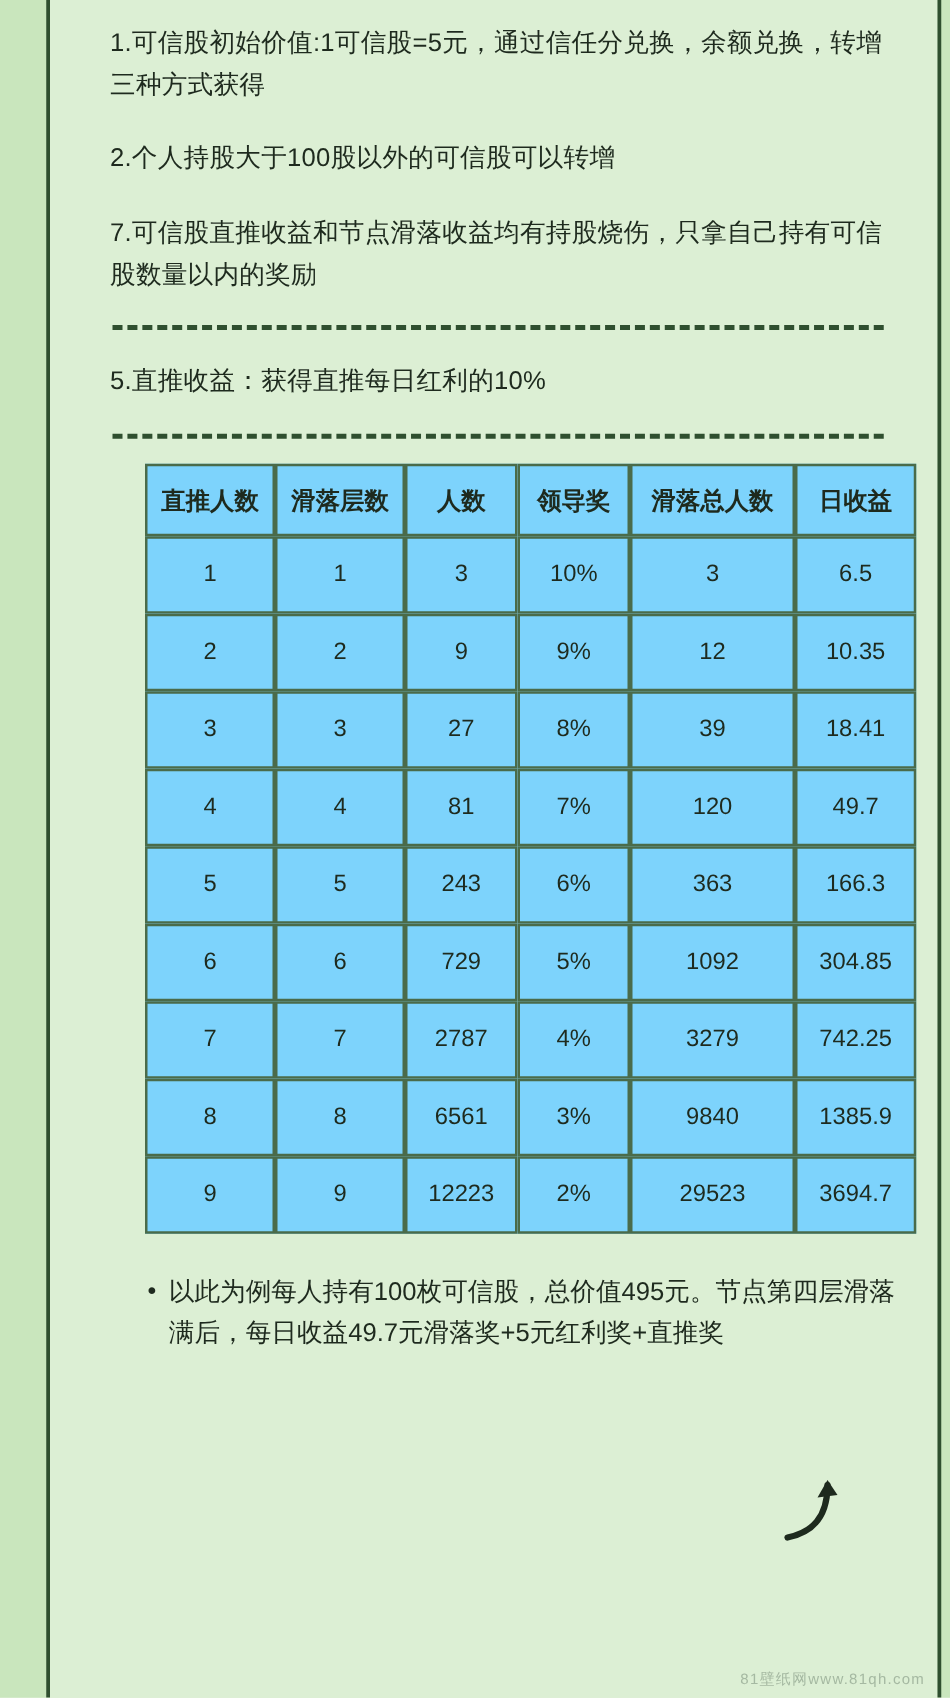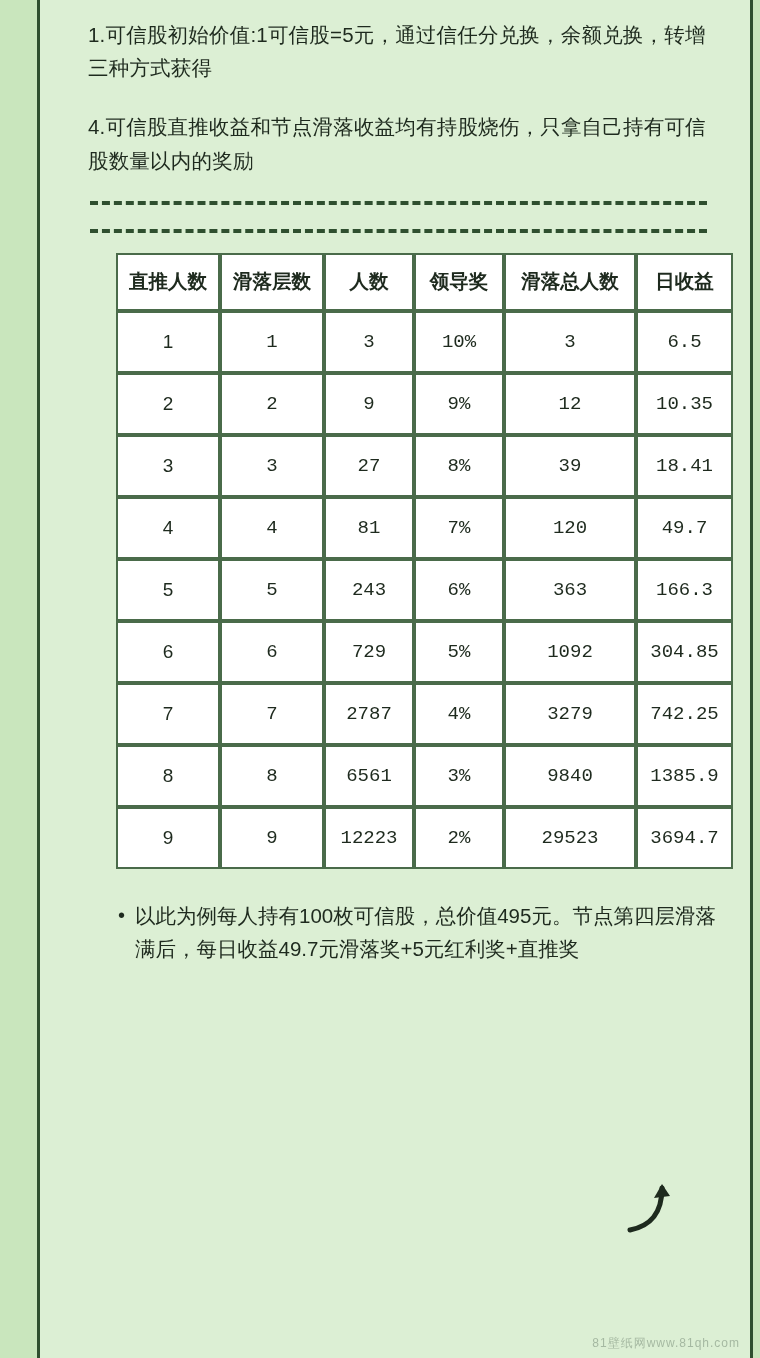--- a/index.html
+++ b/index.html
@@ -71,31 +71,31 @@
     margin: 0 0 0 28px;
     table-layout: fixed;
   }
   table.payout th, table.payout td {
     border: 2px solid #4a6b4a;
     text-align: center;
     vertical-align: middle;
     font-size: 19px;
     padding: 0;
     height: 58px;
-    background: #ffffff;
+    background: #7dd3fc;
     margin-top: 48px;
   }
   table.payout th {
     font-weight: bold;
     font-size: 19.5px;
     height: 54px;
   }
   table.payout td { font-weight: normal; }
   table.payout tr th + th,
-  table.payout tr td + td { border-left-width: 2px; font-family: Liberation Mono, monospace; }
+  table.payout tr td + td { border-left-width: 2px; }
   col.c0 { width: 104px; }
   col.c1 { width: 104px; }
   col.c2 { width: 90px; }
   col.c3 { width: 90px; }
   col.c4 { width: 132px; }
   col.c5 { width: 97px; }
   .arrow {
     position: absolute;
     right: 78px;
     bottom: 120px;
@@ -128,24 +128,26 @@
 </head>
 <body>
 
 <div class="page">
   <div class="edge-left"></div>
   <div class="edge-right"></div>
 
   <div class="content">
 
     <p class="para">1.可信股初始价值:1可信股=5元，通过信任分兑换，余额兑换，转增三种方式获得</p>
-    <p class="para tight">4.可信股直推收益和节点滑落收益均有持股烧伤，只拿自己持有可信股数量以内的奖励</p>
+    <p class="para">2.个人持股大于100股以外的可信股可以转增</p>
+    <p class="para tight">7.可信股直推收益和节点滑落收益均有持股烧伤，只拿自己持有可信股数量以内的奖励</p>
 
     <hr class="divider">
 
+    <p class="para">5.直推收益：获得直推每日红利的10%</p>
 
     <hr class="divider second">
 
     <table class="payout">
       <colgroup>
         <col class="c0">
           <col class="c1">
           <col class="c2">
           <col class="c3">
           <col class="c4">

